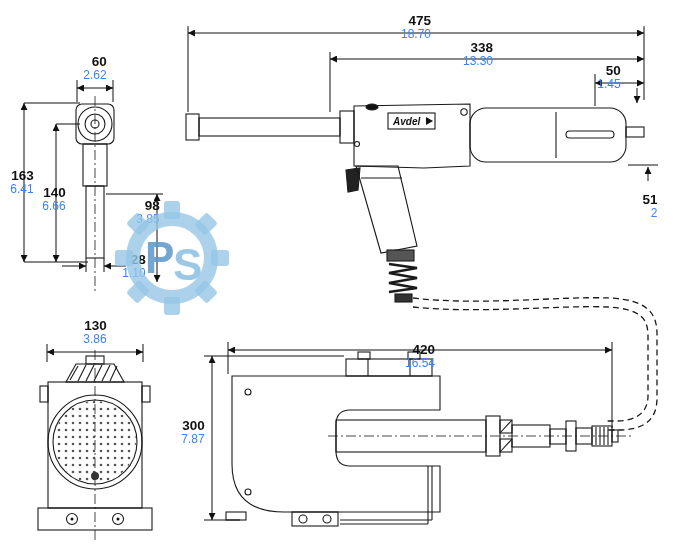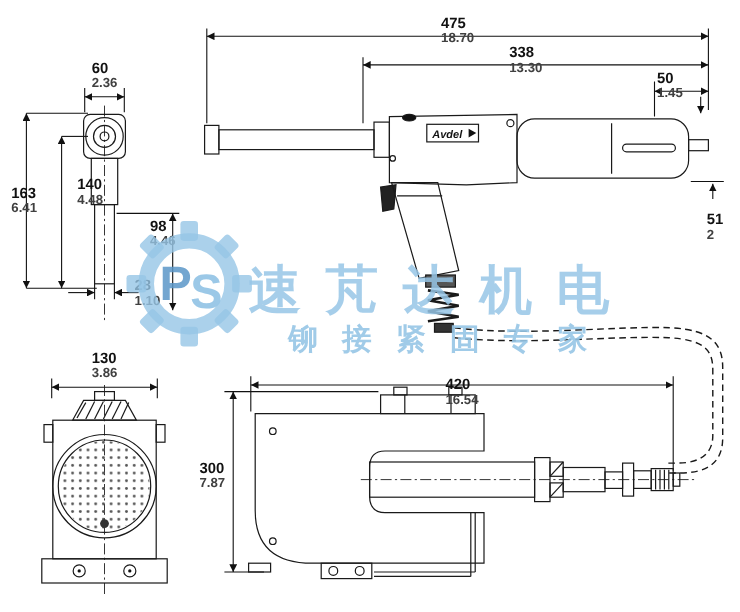--- a/index.html
+++ b/index.html
@@ -1,23 +1,23 @@
 <!DOCTYPE html>
 <html><head>
 <meta charset="utf-8">
 <style>
   html,body{margin:0;padding:0;background:#fff;}
   #canvas{
     position:relative;width:673px;height:556px;background:#fff;overflow:hidden;
     font-family:"Liberation Sans",sans-serif;color:#111;
   }
   #drawing{position:absolute;left:0;top:0;}
-  .dim{position:absolute;text-align:left;transform:translateX(-50%);line-height:1.12;white-space:nowrap;}
+  .dim{position:absolute;text-align:right;transform:translateX(-50%);line-height:1.12;white-space:nowrap;}
   .dim .mm{font-weight:bold;font-size:13.5px;color:#111;}
-  .dim .in{font-weight:bold;font-size:12px;color:#404040;}
+  .dim .in{font-weight:normal;font-size:12px;color:#3b82f6;}
   .wm{position:absolute;pointer-events:none;}
   .wm-title{
     left:226px;top:232px;font-size:48px;font-weight:bold;letter-spacing:22px;
     color:rgba(150,197,230,0.85);white-space:nowrap;
   }
   .wm-sub{
     left:262px;top:290px;font-size:27px;font-weight:bold;letter-spacing:22px;
     color:rgba(150,197,230,0.9);white-space:nowrap;
   }
   #wm-gear{left:112px;top:198px;}
@@ -192,33 +192,33 @@
   <div class="dim" style="left:478px;top:40px;">
     <div class="mm">338</div>
     <div class="in">13.30</div>
   </div>
   <div class="dim" style="left:609px;top:63px;">
     <div class="mm">50</div>
     <div class="in">1.45</div>
   </div>
   <div class="dim" style="left:95px;top:54px;">
     <div class="mm">60</div>
-    <div class="in">2.36</div>
+    <div class="in">2.62</div>
   </div>
   <div class="dim" style="left:22px;top:168px;">
     <div class="mm">163</div>
     <div class="in">6.41</div>
   </div>
-  <div class="dim" style="left:54px;top:160px;margin-left:28px;">
+  <div class="dim" style="left:54px;top:185px;">
     <div class="mm">140</div>
-    <div class="in">4.48</div>
+    <div class="in">6.66</div>
   </div>
   <div class="dim" style="left:148px;top:198px;">
     <div class="mm">98</div>
-    <div class="in">4.46</div>
+    <div class="in">3.85</div>
   </div>
   <div class="dim" style="left:134px;top:252px;">
     <div class="mm">28</div>
     <div class="in">1.10</div>
   </div>
   <div class="dim" style="left:650px;top:192px;">
     <div class="mm">51</div>
     <div class="in">2</div>
   </div>
   <div class="dim" style="left:95px;top:318px;">
@@ -244,16 +244,14 @@
         <rect x="-8" y="-57" width="16" height="18" rx="3" transform="rotate(180)"></rect>
         <rect x="-8" y="-57" width="16" height="18" rx="3" transform="rotate(225)"></rect>
         <rect x="-8" y="-57" width="16" height="18" rx="3" transform="rotate(270)"></rect>
         <rect x="-8" y="-57" width="16" height="18" rx="3" transform="rotate(315)"></rect>
       </g>
       <circle r="39" fill="none" stroke="rgba(150,197,230,0.8)" stroke-width="14"></circle>
       <text x="-27" y="15" font-size="44" font-weight="bold" font-family="Liberation Sans, sans-serif" fill="rgba(90,150,200,0.85)">P</text>
       <text x="1" y="22" font-size="44" font-weight="bold" font-family="Liberation Sans, sans-serif" fill="rgba(150,197,230,0.95)">S</text>
     </g>
   </svg>
-  <div class="wm wm-title">速芃达机电</div>
-  <div class="wm wm-sub">铆接紧固专家</div>
 
 </div>
 
 </body></html>

